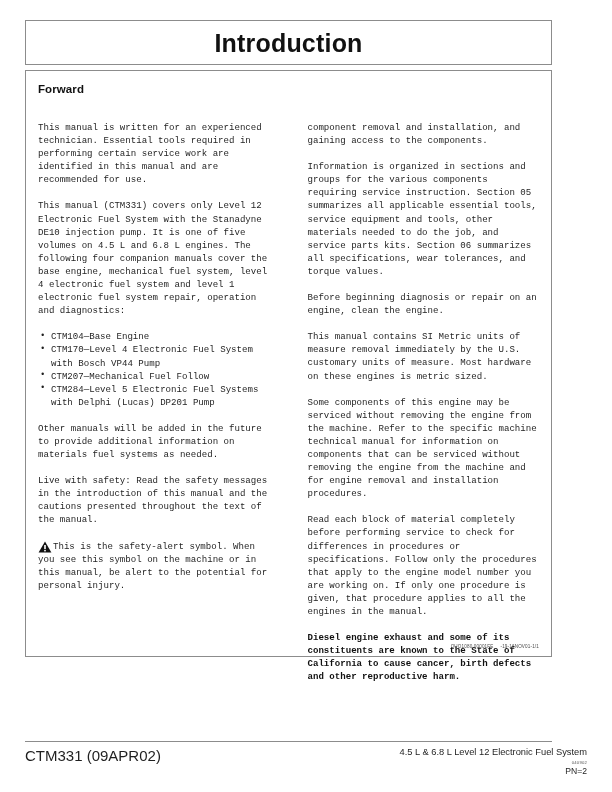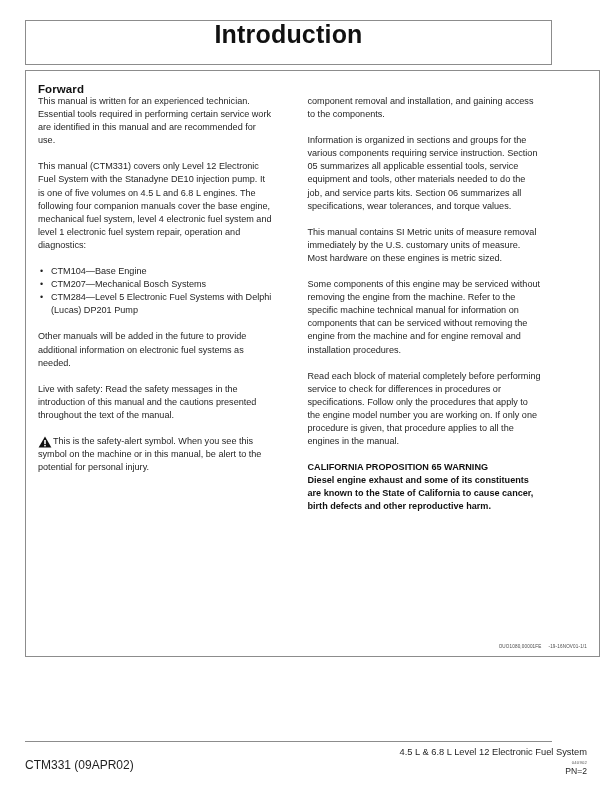--- a/index.html
+++ b/index.html
@@ -26,60 +26,61 @@
   
   .title-box {
     position: absolute;
     left: 25px;
     top: 20px;
     width: 527px;
     height: 45px;
     border: 1px solid #8c8c8c;
     box-sizing: border-box;
     display: flex;
-    align-items: flex-start;
+    align-items: center;
     justify-content: center;
   }
   .title-text {
     font-size: 25px;
     font-weight: bold;
     letter-spacing: 0.2px;
     color: #111;
     line-height: 1;
     position: relative;
     top: 1px;
   }
 
   
   .content-box {
     position: absolute;
     left: 25px;
     top: 70px;
-    width: 575px;
+    width: 527px;
     height: 587px;
     border: 1px solid #8c8c8c;
     box-sizing: border-box;
     padding: 10px 12px 0 12px;
   }
 
   .section-heading {
     font-size: 11.5px;
     font-weight: bold;
     color: #111;
     margin: 2px 0 0 0;
     letter-spacing: 0.1px;
   }
 
   .columns {
     position: absolute;
     left: 12px;
-    top: 24px;
+    top: 50px;
     width: 503px;
     display: flex;
     gap: 36px;
+    font-family: Liberation Mono, monospace;
   }
   .col {
     width: 240px;
     font-size: 9.1px;
     line-height: 13.1px;
     color: #1f1f1f;
     text-align: left;
   }
   .col p {
     margin: 0 0 13px 0;
@@ -156,24 +157,23 @@
     left: 25px;
     top: 741px;
     width: 527px;
     height: 1px;
     background: #8c8c8c;
   }
   .footer-left {
     position: absolute;
     left: 25px;
     top: 747px;
-    font-size: 12px;
-    color: #1f1f1f;
-    white-space: nowrap;
-    margin-top: 11px;
+    font-size: 15px;
+    color: #1f1f1f;
+    white-space: nowrap;
   }
   .footer-right {
     position: absolute;
     right: 25px;
     top: 747px;
     font-size: 9.3px;
     color: #1f1f1f;
     white-space: nowrap;
     text-align: center;
   }
@@ -211,44 +211,45 @@
     <div class="section-heading">Forward</div>
 
     <div class="columns">
 
       <div class="col">
         <p>This manual is written for an experienced technician. Essential tools required in performing certain service work are identified in this manual and are recommended for use.</p>
         <p>This manual (CTM331) covers only Level 12 Electronic Fuel System with the Stanadyne DE10 injection pump. It is one of five volumes on 4.5 L and 6.8 L engines. The following four companion manuals cover the base engine, mechanical fuel system, level 4 electronic fuel system and level 1 electronic fuel system repair, operation and diagnostics:</p>
 
         <ul class="manual-list">
           <li>CTM104—Base Engine</li>
-          <li>CTM207—Mechanical Bosch Systems</li>
+          <li>CTM170—Level 4 Electronic Fuel System with Bosch VP44 Pump</li>
+          <li>CTM207—Mechanical Fuel Follow</li>
           <li>CTM284—Level 5 Electronic Fuel Systems with Delphi (Lucas) DP201 Pump</li>
         </ul>
 
-        <p>Other manuals will be added in the future to provide additional information on electronic fuel systems as needed.</p>
+        <p>Other manuals will be added in the future to provide additional information on materials fuel systems as needed.</p>
         <p>Live with safety: Read the safety messages in the introduction of this manual and the cautions presented throughout the text of the manual.</p>
 
         <p class="safety-para"><span class="alert-icon"><svg width="14" height="12" viewBox="0 0 14 12" xmlns="http://www.w3.org/2000/svg">
                 <path d="M7 0.4 L13.4 11.4 L0.6 11.4 Z" fill="#111111"></path>
                 <rect x="6.2" y="4.0" width="1.6" height="4.1" fill="#ffffff"></rect>
                 <rect x="6.2" y="8.9" width="1.6" height="1.5" fill="#ffffff"></rect>
               </svg></span><span>This is the safety-alert symbol. When you see this symbol on the machine or in this manual, be alert to the potential for personal injury.</span></p>
 
       </div>
 
       <div class="col">
         <p>component removal and installation, and gaining access to the components.</p>
         <p>Information is organized in sections and groups for the various components requiring service instruction. Section 05 summarizes all applicable essential tools, service equipment and tools, other materials needed to do the job, and service parts kits. Section 06 summarizes all specifications, wear tolerances, and torque values.</p>
+        <p>Before beginning diagnosis or repair on an engine, clean the engine.</p>
         <p>This manual contains SI Metric units of measure removal immediately by the U.S. customary units of measure. Most hardware on these engines is metric sized.</p>
         <p>Some components of this engine may be serviced without removing the engine from the machine. Refer to the specific machine technical manual for information on components that can be serviced without removing the engine from the machine and for engine removal and installation procedures.</p>
         <p>Read each block of material completely before performing service to check for differences in procedures or specifications. Follow only the procedures that apply to the engine model number you are working on. If only one procedure is given, that procedure applies to all the engines in the manual.</p>
 
         <div class="warn-block">
-          <div class="warn-title">CALIFORNIA PROPOSITION 65 WARNING</div>
           <div class="warn-body">Diesel engine exhaust and some of its constituents are known to the State of California to cause cancer, birth defects and other reproductive harm.</div>
         </div>
       </div>
 
     </div>
 
     <div class="doc-code"><span>OUO1080,00001FE</span><span class="gap"></span><span>-19-16NOV01-1/1</span></div>
   </div>
 
   <div class="footer-rule"></div>

